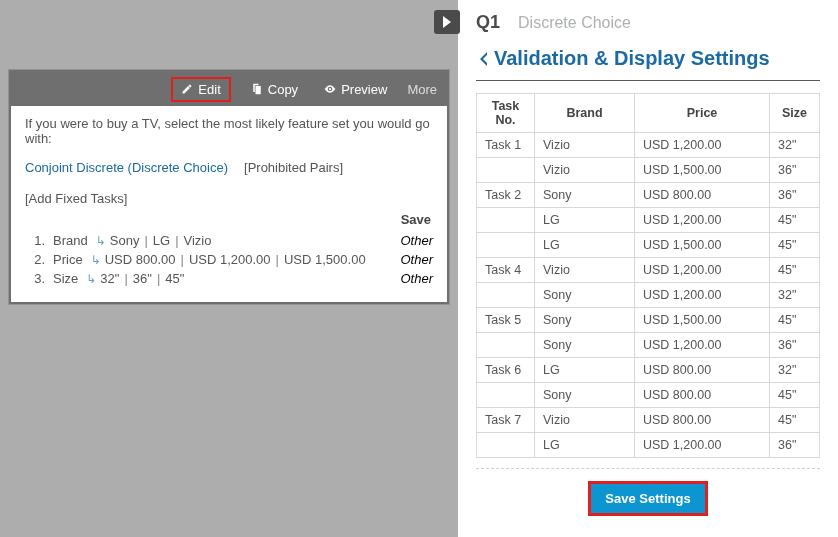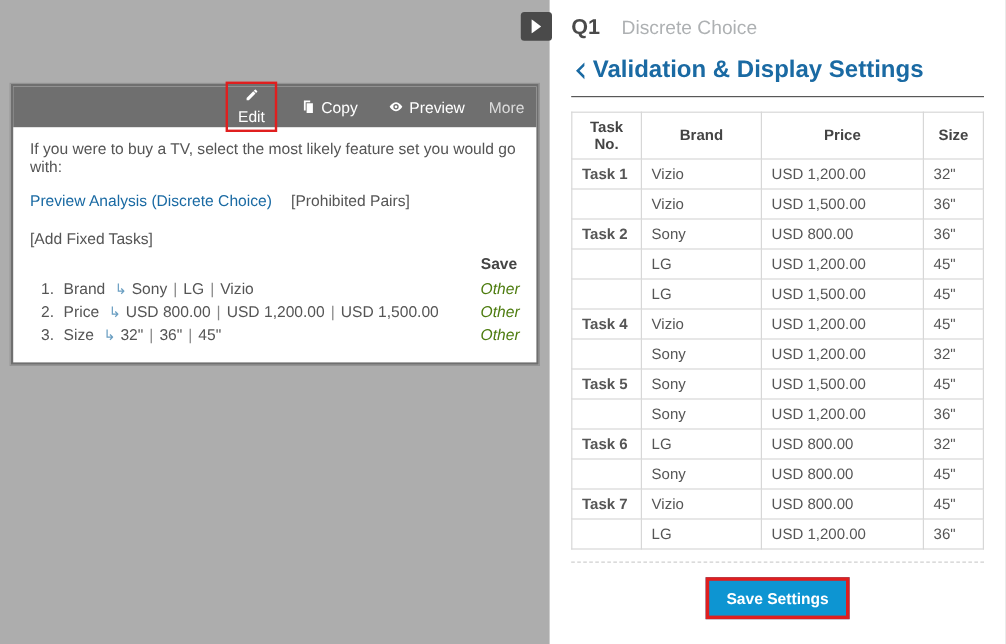--- a/index.html
+++ b/index.html
@@ -66,21 +66,20 @@
   display: inline-flex;
   align-items: center;
   gap: 5px;
   color: #fff;
   cursor: pointer;
   padding: 3px 6px;
 }
 .toolbar-btn.highlighted {
   border: 2px solid #e01f1f;
   padding: 3px 8px;
-  flex-direction: column;
 }
 .toolbar-btn svg { width: 12px; height: 12px; fill: #fff; }
 .toolbar-more { color: #dcdcdc; cursor: pointer; }
 
 .card-body {
   padding: 10px 14px 14px 14px;
   color: #555;
 }
 .prompt-text { color: #555; margin-bottom: 14px; font-size: 13px; }
 .analysis-row {
@@ -107,21 +106,21 @@
   align-items: baseline;
   padding: 2px 0;
   font-size: 13px;
   color: #555;
 }
 .attr-num { width: 20px; text-align: right; margin-right: 8px; }
 .attr-name { margin-right: 6px; }
 .attr-arrow { color: #6b9fc2; margin: 0 4px 0 2px; font-size: 12px; }
 .attr-levels { flex: 1; }
 .sep { color: #888; margin: 0 5px; }
-.attr-type { font-style: italic; color: #4d7c0f; margin-left: auto; padding-left: 8px; }
+.attr-type { font-style: italic; color: #000000; margin-left: auto; padding-left: 8px; }
 
 .q-header { display: flex; align-items: baseline; gap: 18px; margin-bottom: 14px; }
 .q-num { font-size: 18px; font-weight: bold; color: #4a4a4a; }
 .q-type { font-size: 16px; color: #aeb1b3; }
 
 .back-row {
   display: flex;
   align-items: center;
   gap: 4px;
   color: #1a6aa3;
@@ -142,21 +141,21 @@
 }
 .val-table th {
   font-weight: bold;
   color: #444;
   text-align: center;
   background: #fff;
 }
 .val-table th:nth-child(1) { width: 58px; }
 .val-table th:nth-child(2) { width: 100px; }
 .val-table th:nth-child(4) { width: 50px; }
-.task-label { font-weight: bold; color: #444; }
+.task-label { font-weight: normal; color: #444; }
 
 .dotted-hr {
   border: none;
   border-top: 1px dashed #cfcfcf;
   margin: 10px 0 12px 0;
 }
 .save-row { text-align: center; }
 .save-btn {
   display: inline-block;
   background: #0d95d2;
@@ -199,21 +198,21 @@
             </svg>
           <span>Preview</span>
         </span>
         <span class="toolbar-more">More</span>
       </div>
 
       <div class="card-body">
         <div class="prompt-text">If you were to buy a TV, select the most likely feature set you would go with:</div>
 
         <div class="analysis-row">
-          <span class="analysis-type">Preview Analysis (Discrete Choice)</span>
+          <span class="analysis-type">Conjoint Discrete (Discrete Choice)</span>
           <span class="bracket-link">[Prohibited Pairs]</span>
           <span class="bracket-link">[Add Fixed Tasks]</span>
         </div>
 
         <div class="type-header">Save</div>
 
         <ol class="attr-list" id="attr-list">
             <li class="attr-row">
               <span class="attr-num">1.</span>
               <span class="attr-name">Brand</span>

